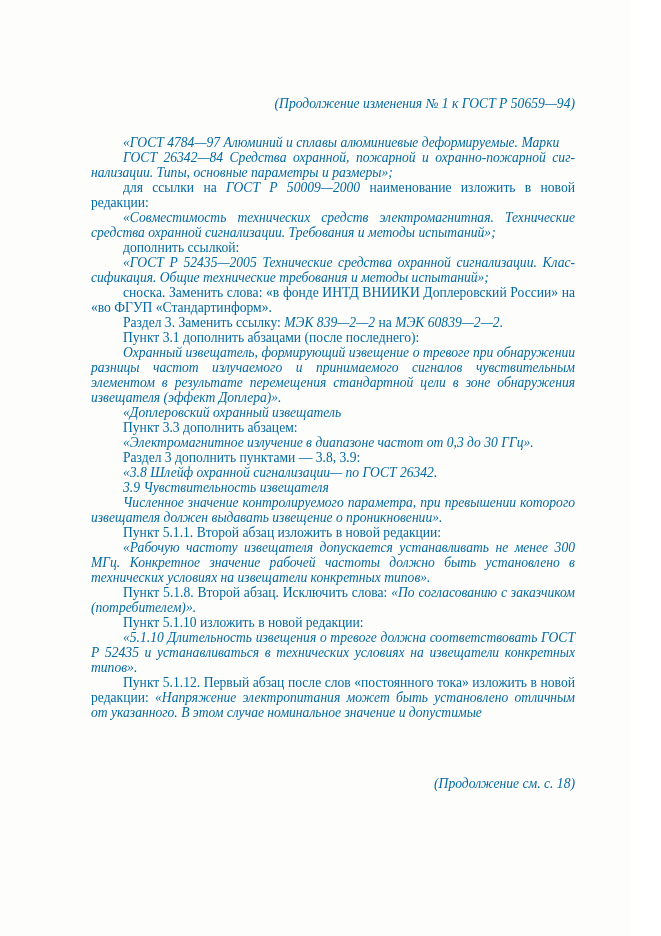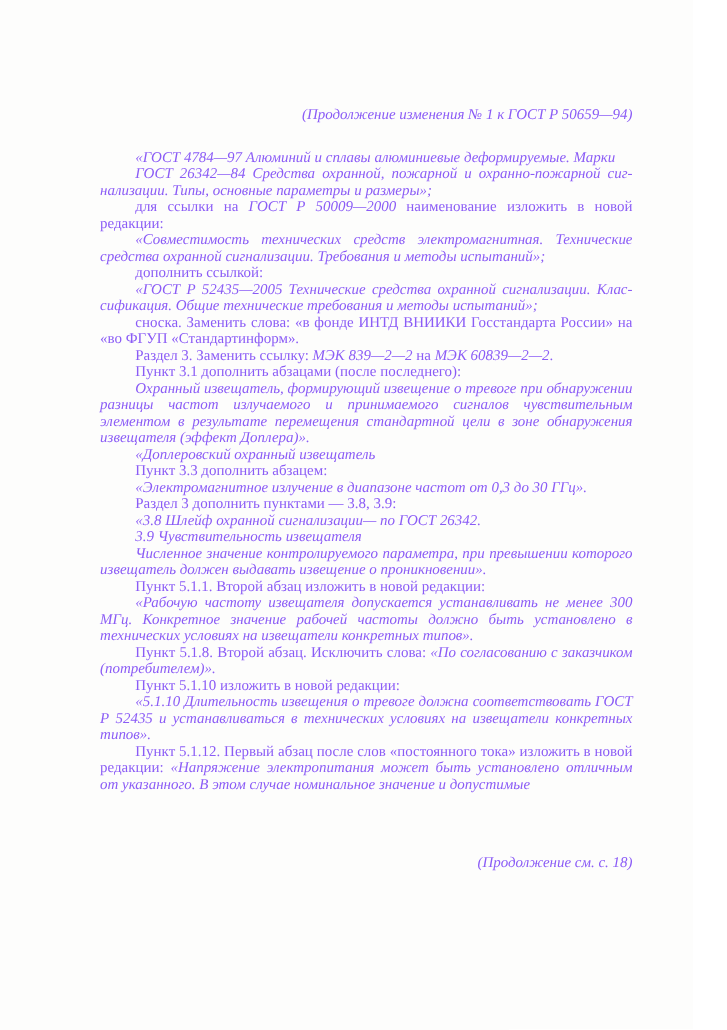--- a/index.html
+++ b/index.html
@@ -7,21 +7,21 @@
     padding: 0;
     background: #ffffff;
   }
   .page {
     position: relative;
     width: 630px;
     height: 936px;
     background: #fdfdfc;
     overflow: hidden;
     font-family: "Liberation Serif", serif;
-    color: #8b5cf6;
+    color: #0369a1;
     -webkit-font-smoothing: antialiased;
   }
   .content {
     position: absolute;
     left: 91px;
     top: 96px;
     width: 484px;
   }
   .doc-header {
     font-size: 13.6px;
@@ -60,31 +60,31 @@
 <div class="page">
   <div class="content">
     <div class="doc-header">(Продолжение изменения № 1 к ГОСТ Р 50659—94)</div>
     <div class="doc-body">
         <p class="para"><span class="it">«ГОСТ 4784—97 Алюминий и сплавы алюминиевые деформируемые. Мар­ки</span></p>
         <p class="para"><span class="it">ГОСТ 26342—84 Средства охранной, пожарной и охранно-пожарной сиг­нализации. Типы, основные параметры и размеры»;</span></p>
         <p class="para"><span>для ссылки на </span><span class="it">ГОСТ Р 50009—2000</span><span> наименование изложить в новой редакции:</span></p>
         <p class="para"><span class="it">«Совместимость технических средств электромагнитная. Технические средства охранной сигнализации. Требования и методы испытаний»;</span></p>
         <p class="para"><span>дополнить ссылкой:</span></p>
         <p class="para"><span class="it">«ГОСТ Р 52435—2005 Технические средства охранной сигнализации. Клас­сификация. Общие технические требования и методы испытаний»;</span></p>
-        <p class="para"><span>сноска. Заменить слова: «в фонде ИНТД ВНИИКИ Госстандарта Рос­сии» на «во ФГУП «Стандартинформ».</span></p>
+        <p class="para"><span>сноска. Заменить слова: «в фонде ИНТД ВНИИКИ Доплеровский Рос­сии» на «во ФГУП «Стандартинформ».</span></p>
         <p class="para"><span>Раздел 3. Заменить ссылку: </span><span class="it">МЭК 839—2—2</span><span> на </span><span class="it">МЭК 60839—2—2</span><span>.</span></p>
         <p class="para"><span>Пункт 3.1 дополнить абзацами (после последнего):</span></p>
         <p class="para"><span class="it">Охранный извещатель, формирующий извещение о тревоге при обнаруже­нии разницы частот излучаемого и принимаемого сигналов чувствительным элементом в результате перемещения стандартной цели в зоне обнаружения извещателя (эффект Доплера)».</span></p>
         <p class="para"><span class="it">«Доплеровский охранный извещатель</span></p>
         <p class="para"><span>Пункт 3.3 дополнить абзацем:</span></p>
         <p class="para"><span class="it">«Электромагнитное излучение в диапазоне частот от 0,3 до 30 ГГц».</span></p>
         <p class="para"><span>Раздел 3 дополнить пунктами — 3.8, 3.9:</span></p>
         <p class="para"><span class="it">«3.8 Шлейф охранной сигнализации— по ГОСТ 26342.</span></p>
         <p class="para"><span class="it">3.9 Чувствительность извещателя</span></p>
-        <p class="para"><span class="it">Численное значение контролируемого параметра, при превышении кото­рого извещатель должен выдавать извещение о проникновении».</span></p>
+        <p class="para"><span class="it">Численное значение контролируемого параметра, при превышении кото­рого извещателя должен выдавать извещение о проникновении».</span></p>
         <p class="para"><span>Пункт 5.1.1. Второй абзац изложить в новой редакции:</span></p>
         <p class="para"><span class="it">«Рабочую частоту извещателя допускается устанавливать не менее 300 МГц. Конкретное значение рабочей частоты должно быть установлено в технических условиях на извещатели конкретных типов».</span></p>
         <p class="para"><span>Пункт 5.1.8. Второй абзац. Исключить слова: </span><span class="it">«По согласованию с заказ­чиком (потребителем)».</span></p>
         <p class="para"><span>Пункт 5.1.10 изложить в новой редакции:</span></p>
         <p class="para"><span class="it">«5.1.10 Длительность извещения о тревоге должна соответствовать ГОСТ Р 52435 и устанавливаться в технических условиях на извещатели конкрет­ных типов».</span></p>
         <p class="para"><span>Пункт 5.1.12. Первый абзац после слов «постоянного тока» изложить в новой редакции: </span><span class="it">«Напряжение электропитания может быть установлено отличным от указанного. В этом случае номинальное значение и допустимые</span></p>
       </div>
   </div>
   <div class="doc-footer">(Продолжение см. с. 18)</div>
 </div>

